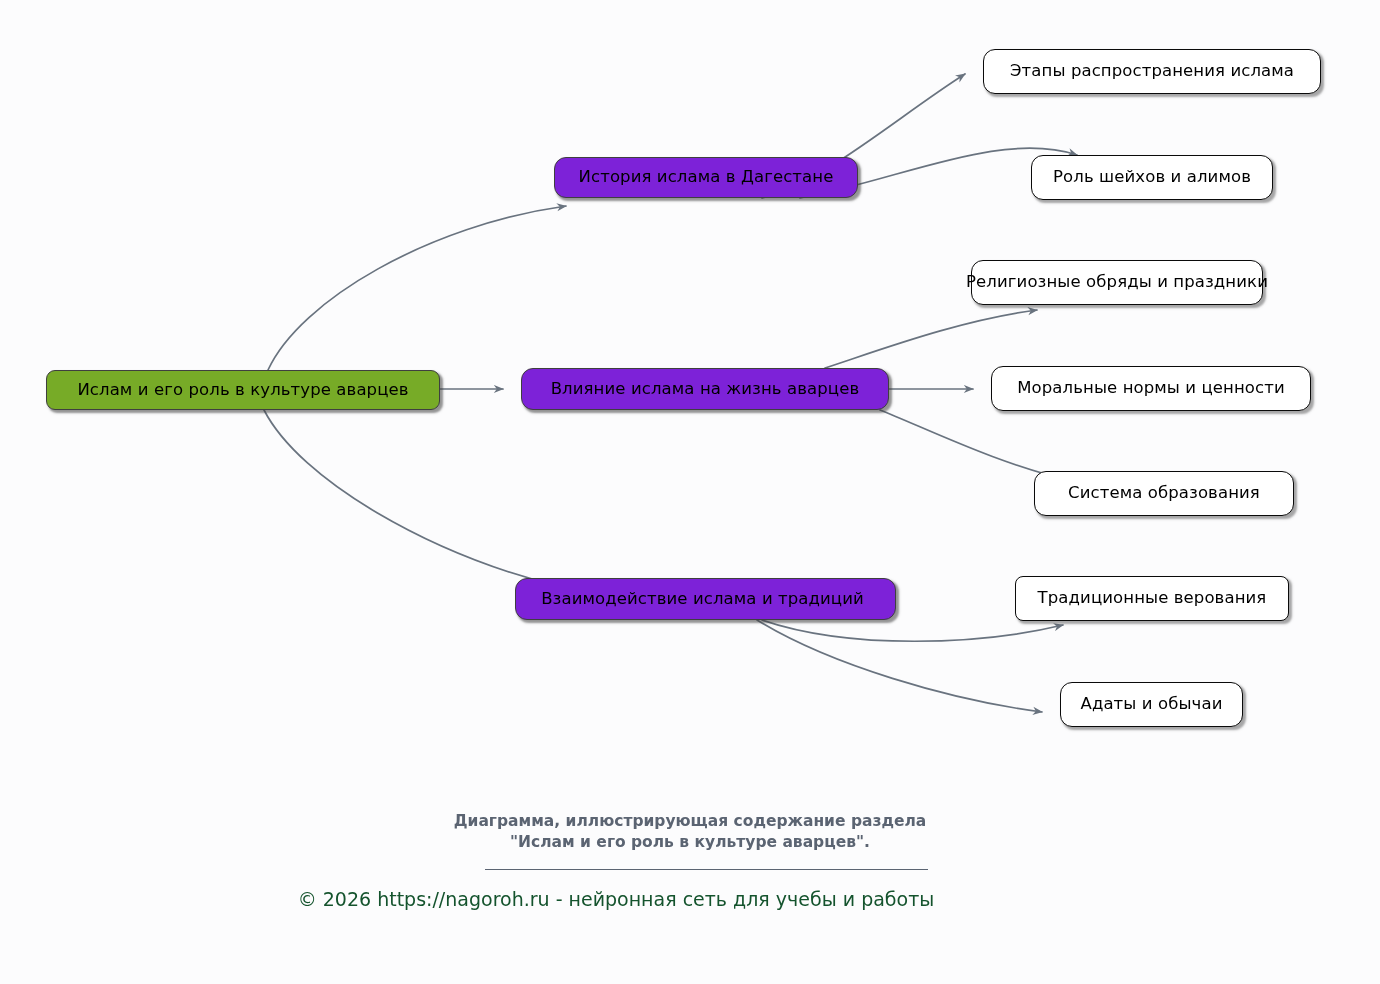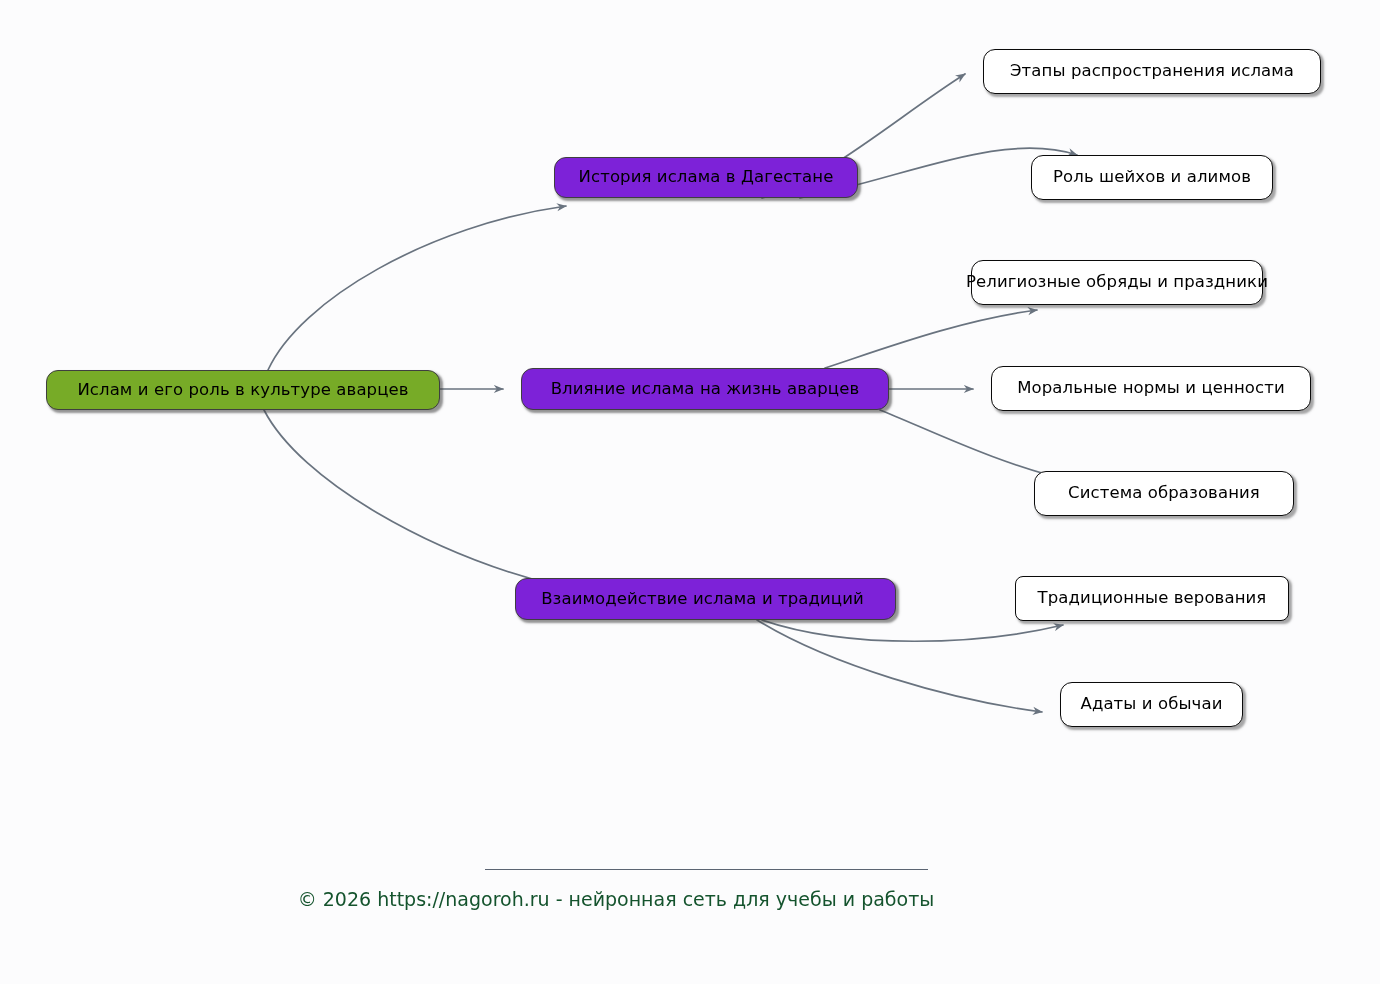--- a/index.html
+++ b/index.html
@@ -97,21 +97,21 @@
         <path d="M 800 198 C 900 180 1000 130 1077 155" marker-end="url(#arrowhead)"></path>
         <path d="M 825 368 C 880 350 960 320 1037 310" marker-end="url(#arrowhead)"></path>
         <path d="M 889 389 L 973 389" marker-end="url(#arrowhead)"></path>
         <path d="M 880 410 C 930 430 1000 465 1076 482" marker-end="url(#arrowhead)"></path>
         <path d="M 762 620 C 850 650 980 645 1063 625" marker-end="url(#arrowhead)"></path>
         <path d="M 757 620 C 830 665 950 700 1042 712" marker-end="url(#arrowhead)"></path>
       </g>
   </svg>
 
   <div id="node-layer">
-      <div class="node node-root" style="left: 46px; top: 370px; width: 394px; height: 40px; background: rgb(119, 171, 39); border-color: rgb(63, 63, 63);">
+      <div class="node node-root" style="left: 46px; top: 370px; width: 394px; height: 40px; background: rgb(119, 171, 39); border-color: rgb(63, 63, 63); border-radius: 9px;">
         <span>Ислам и его роль в культуре аварцев</span>
       </div>
       <div class="node node-branch" style="left: 554px; top: 157px; width: 304px; height: 41px; background: rgb(125, 34, 216); border-color: rgb(63, 63, 63);">
         <span>История ислама в Дагестане</span>
       </div>
       <div class="node node-leaf" style="left: 983px; top: 49px; width: 338px; height: 45px; background: rgb(255, 255, 255); border-color: rgb(10, 10, 10);">
         <span>Этапы распространения ислама</span>
       </div>
       <div class="node node-leaf" style="left: 1031px; top: 155px; width: 242px; height: 45px; background: rgb(255, 255, 255); border-color: rgb(10, 10, 10);">
         <span>Роль шейхов и алимов</span>
@@ -132,18 +132,22 @@
         <span>Взаимодействие ислама и традиций</span>
       </div>
       <div class="node node-leaf" style="left: 1015px; top: 576px; width: 274px; height: 45px; background: rgb(255, 255, 255); border-color: rgb(10, 10, 10); border-radius: 8px;">
         <span>Традиционные верования</span>
       </div>
       <div class="node node-leaf" style="left: 1060px; top: 682px; width: 183px; height: 45px; background: rgb(255, 255, 255); border-color: rgb(10, 10, 10);">
         <span>Адаты и обычаи</span>
       </div>
     </div>
 
+  <div class="caption" style="top:811px;">
+    <div>Диаграмма, иллюстрирующая содержание раздела</div>
+    <div>"Ислам и его роль в культуре аварцев".</div>
+  </div>
 
   <div class="caption-line" style="left:485px; top:869px; width:443px;"></div>
 
   <div class="footer" style="top:888px;">© 2026 https://nagoroh.ru - нейронная сеть для учебы и работы</div>
 
 </div>
 
 </body></html>

